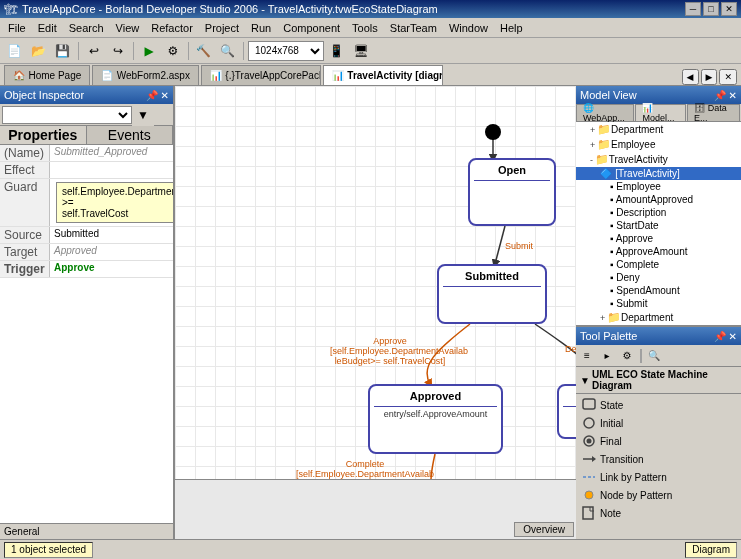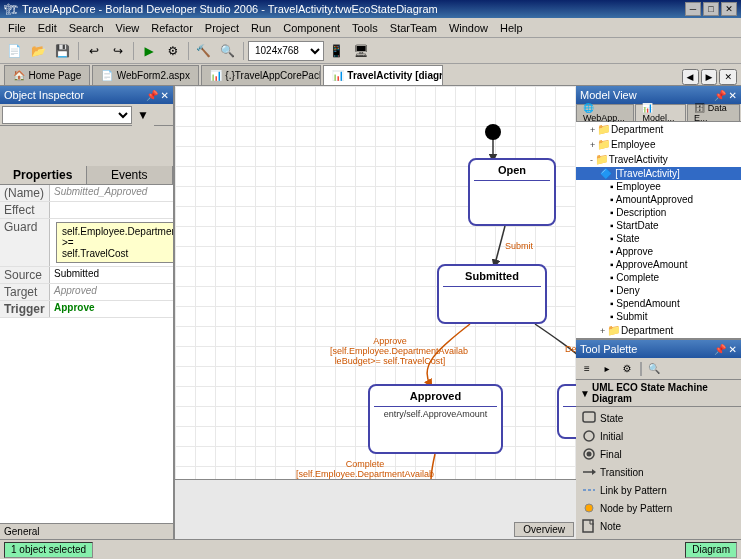--- a/index.html
+++ b/index.html
@@ -105,21 +105,21 @@
       align-items: center;
       border-bottom: 1px solid #888;
       padding: 2px;
     }
     .oi-combo { height: 18px; width: 130px; font-size: 10px; background: white; border: 1px solid #888; }
 
     #oi-tabs {
       display: flex;
       border-bottom: 1px solid #888;
     }
-    .oi-tab { flex: 1; height: 18px; display: flex; align-items: center; justify-content: center; font-size: 12px; cursor: pointer; background: #c8c4bc; border-right: 1px solid #888; margin-top: 40px; }
+    .oi-tab { flex: 1; height: 18px; display: flex; align-items: center; justify-content: center; font-size: 14px; cursor: pointer; background: #c8c4bc; border-right: 1px solid #888; }
     .oi-tab.active { background: #d4d0c8; font-weight: bold; }
 
     #oi-content {
       flex: 1;
       background: white;
       overflow-y: auto;
       font-size: 10px;
     }
     .oi-section-header {
       background: #808080;
@@ -333,21 +333,21 @@
       border-top: 1px solid #888;
       display: flex;
       align-items: center;
       padding: 0 4px;
       font-size: 10px;
       gap: 8px;
     }
     .status-section {
       border: 1px inset #888;
       padding: 1px 6px;
-      background: #86efac;
+      background: #fef9c3;
       height: 16px;
       display: flex;
       align-items: center;
     }
 
     
     #right-tab-bar {
       display: flex;
       background: #d4d0c8;
       border-bottom: 1px solid #888;
@@ -600,21 +600,20 @@
           <span class="mv-folder">📁</span>
           <span>TravelActivity</span>
         </div>
         <div class="mv-item tree-indent-2 selected" style="background:#316ac5;color:white;">
           <span>🔷</span> [TravelActivity]
         </div>
         <div class="mv-item tree-indent-3"><span>▪</span> Employee</div>
         <div class="mv-item tree-indent-3"><span>▪</span> AmountApproved</div>
         <div class="mv-item tree-indent-3"><span>▪</span> Description</div>
         <div class="mv-item tree-indent-3"><span>▪</span> StartDate</div>
-        <div class="mv-item tree-indent-3"><span>▪</span> State</div>
         <div class="mv-item tree-indent-3"><span>▪</span> Approve</div>
         <div class="mv-item tree-indent-3"><span>▪</span> ApproveAmount</div>
         <div class="mv-item tree-indent-3"><span>▪</span> Complete</div>
         <div class="mv-item tree-indent-3"><span>▪</span> Deny</div>
         <div class="mv-item tree-indent-3"><span>▪</span> SpendAmount</div>
         <div class="mv-item tree-indent-3"><span>▪</span> Submit</div>
         <div class="mv-group tree-indent-2">
           <span class="mv-expand">+</span>
           <span class="mv-folder">📁</span>
           <span>Department</span>

